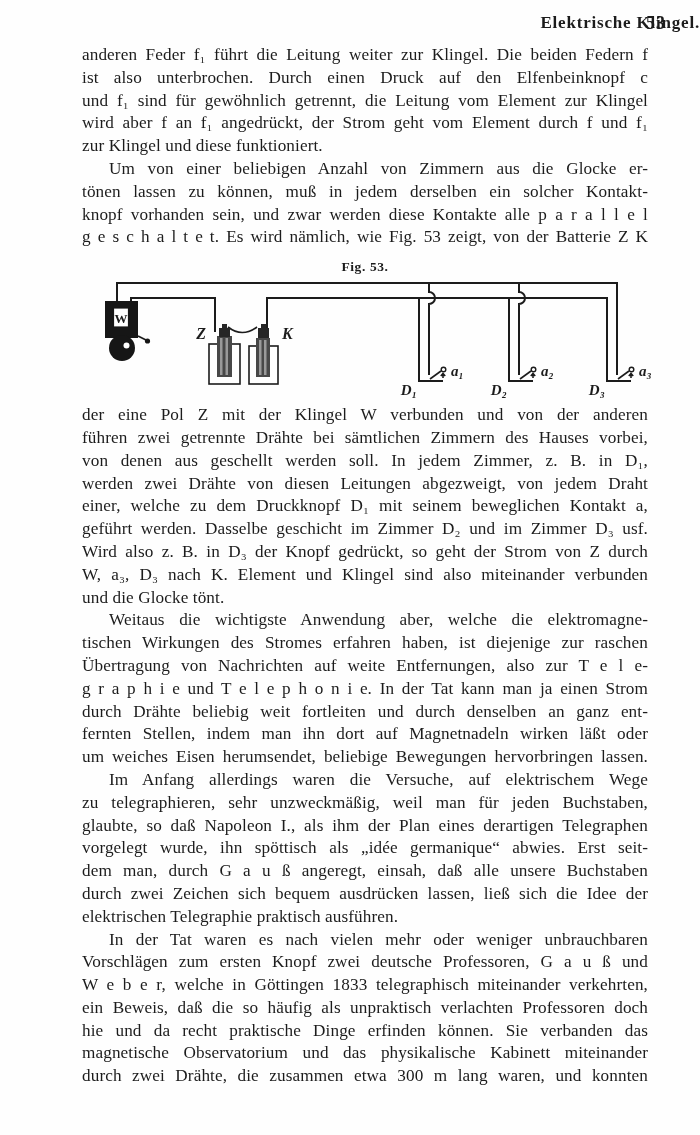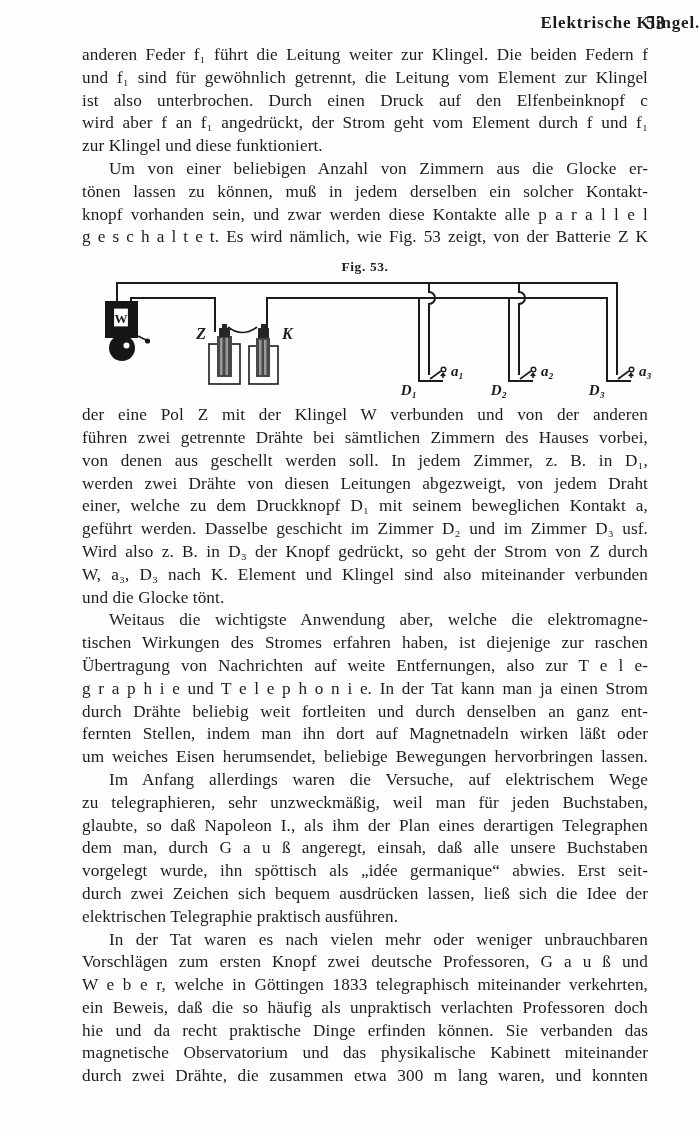--- a/index.html
+++ b/index.html
@@ -96,22 +96,22 @@
 
   <div class="running-head">
     <span class="head-title">Elektrische Klingel.</span>
     <span class="page-number">53</span>
   </div>
 
   <div class="body-text">
 
     <div class="para">
         <div class="line">anderen Feder f₁ führt die Leitung weiter zur Klingel. Die beiden Federn f</div>
+        <div class="line">ist also unterbrochen. Durch einen Druck auf den Elfenbeinknopf c</div>
         <div class="line">und f₁ sind für gewöhnlich getrennt, die Leitung vom Element zur Klingel</div>
-        <div class="line">ist also unterbrochen. Durch einen Druck auf den Elfenbeinknopf c</div>
         <div class="line">wird aber f an f₁ angedrückt, der Strom geht vom Element durch f und f₁</div>
         <div class="line last">zur Klingel und diese funktioniert.</div>
       </div>
     <div class="para indent">
         <div class="line">Um von einer beliebigen Anzahl von Zimmern aus die Glocke er-</div>
         <div class="line">tönen lassen zu können, muß in jedem derselben ein solcher Kontakt-</div>
         <div class="line">knopf vorhanden sein, und zwar werden diese Kontakte alle p a r a l l e l</div>
         <div class="line">g e s c h a l t e t. Es wird nämlich, wie Fig. 53 zeigt, von der Batterie Z K</div>
       </div>
 
@@ -205,22 +205,22 @@
         <div class="line">Übertragung von Nachrichten auf weite Entfernungen, also zur T e l e-</div>
         <div class="line">g r a p h i e und T e l e p h o n i e. In der Tat kann man ja einen Strom</div>
         <div class="line">durch Drähte beliebig weit fortleiten und durch denselben an ganz ent-</div>
         <div class="line">fernten Stellen, indem man ihn dort auf Magnetnadeln wirken läßt oder</div>
         <div class="line">um weiches Eisen herumsendet, beliebige Bewegungen hervorbringen lassen.</div>
       </div>
     <div class="para indent">
         <div class="line">Im Anfang allerdings waren die Versuche, auf elektrischem Wege</div>
         <div class="line">zu telegraphieren, sehr unzweckmäßig, weil man für jeden Buchstaben,</div>
         <div class="line">glaubte, so daß Napoleon I., als ihm der Plan eines derartigen Telegraphen</div>
+        <div class="line">vorgelegt wurde, ihn spöttisch als „idée germanique“ abwies. Erst seit-</div>
         <div class="line">dem man, durch G a u ß angeregt, einsah, daß alle unsere Buchstaben</div>
-        <div class="line">vorgelegt wurde, ihn spöttisch als „idée germanique“ abwies. Erst seit-</div>
         <div class="line">durch zwei Zeichen sich bequem ausdrücken lassen, ließ sich die Idee der</div>
         <div class="line last">elektrischen Telegraphie praktisch ausführen.</div>
       </div>
     <div class="para indent">
         <div class="line">In der Tat waren es nach vielen mehr oder weniger unbrauchbaren</div>
         <div class="line">Vorschlägen zum ersten Knopf zwei deutsche Professoren, G a u ß und</div>
         <div class="line">W e b e r, welche in Göttingen 1833 telegraphisch miteinander verkehrten,</div>
         <div class="line">ein Beweis, daß die so häufig als unpraktisch verlachten Professoren doch</div>
         <div class="line">hie und da recht praktische Dinge erfinden können. Sie verbanden das</div>
         <div class="line">magnetische Observatorium und das physikalische Kabinett miteinander</div>

